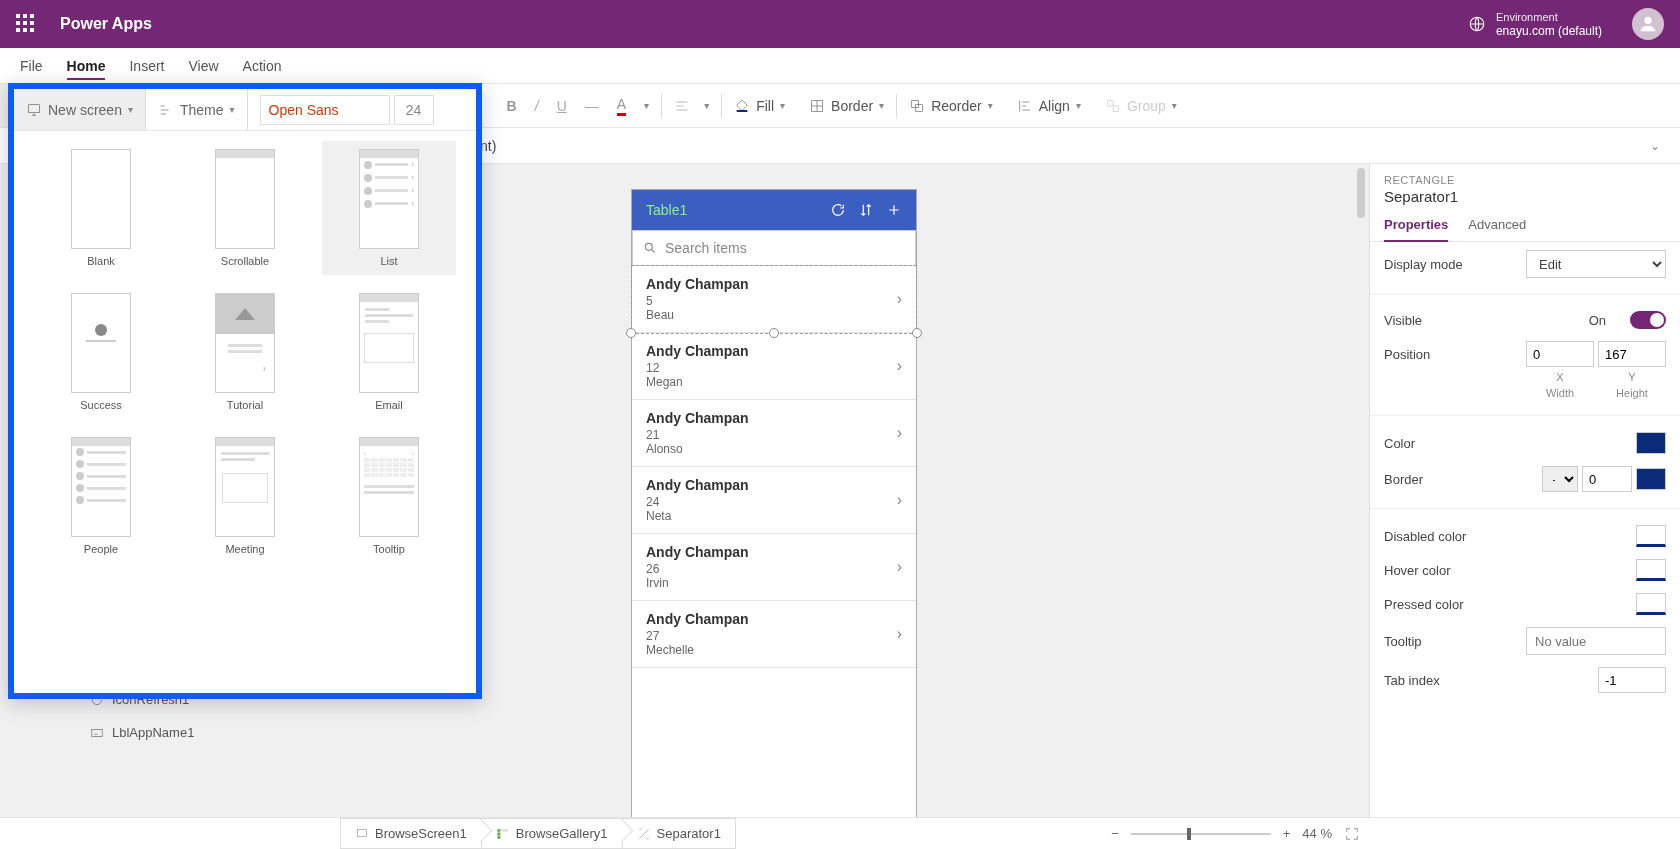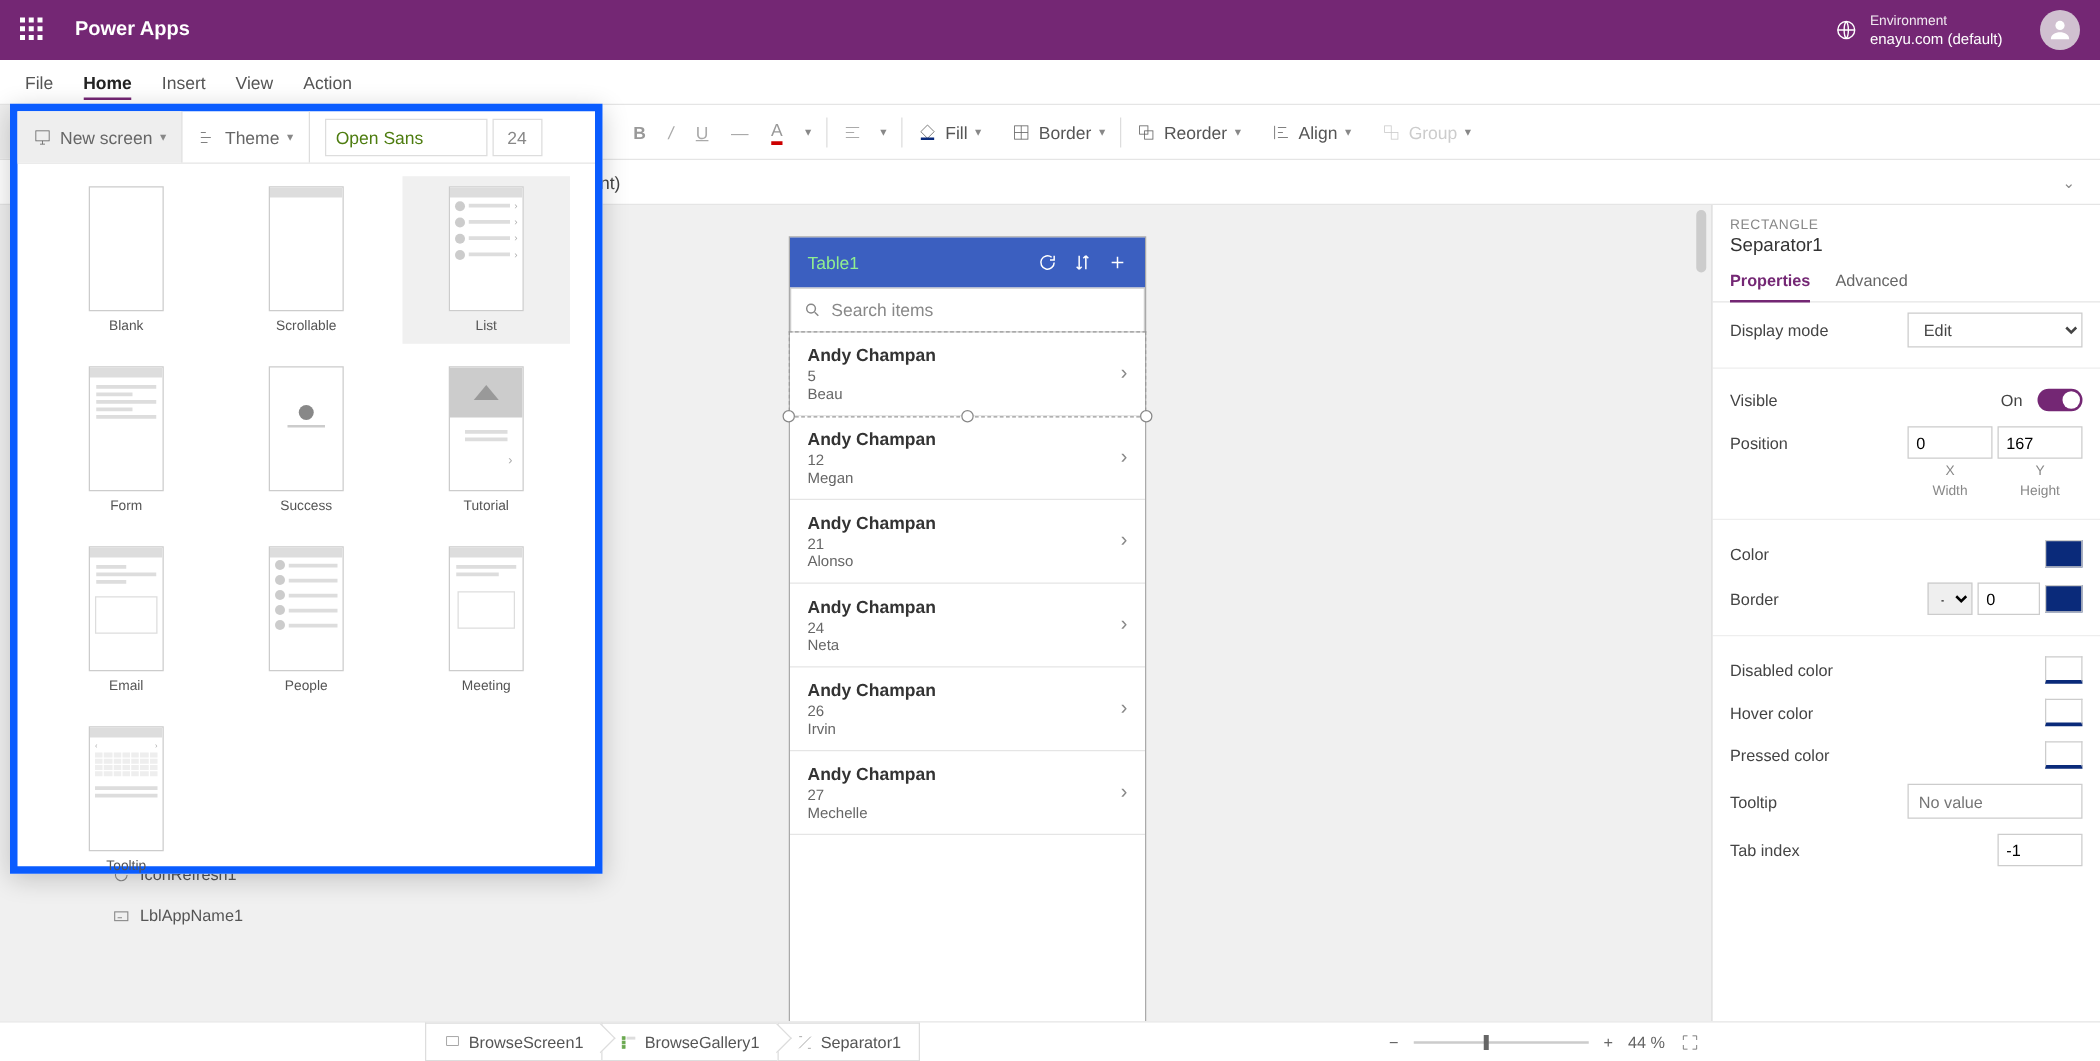--- a/index.html
+++ b/index.html
@@ -23,21 +23,21 @@
 .menu-row .right { margin-left: auto; display: flex; align-items: center; gap: 18px; color: #666; }
 .menu-row .right .appname { margin-right: 10px; color: #888; }
 .menu-row .right svg { width: 18px; height: 18px; stroke: #666; fill: none; stroke-width: 1.5; }
 .divider-v { width: 1px; height: 24px; background: #ddd; }
 
 
 .toolbar { height: 44px; display: flex; align-items: center; border-bottom: 1px solid #e5e5e5; font-size: 14px; color: #555; }
 .toolbar .seg { display: flex; align-items: center; height: 100%; padding: 0 12px; border-right: 1px solid #e5e5e5; gap: 6px; }
 .toolbar .seg.noborder { border-right: none; }
 .toolbar svg { width: 16px; height: 16px; }
-.font-input { border: 1px solid #ddd; height: 30px; width: 150px; padding: 0 8px; font-size: 14px; color: #4d7c0f; background: #fff; }
+.font-input { border: 1px solid #ddd; height: 30px; width: 150px; padding: 0 8px; font-size: 14px; color: #c2410c; background: #fff; }
 .size-input { border: 1px solid #ddd; height: 30px; width: 40px; text-align: center; font-size: 14px; color: #888; background: #fff; }
 .chev { font-size: 10px; color: #888; }
 
 
 .formula-row { height: 36px; display: flex; align-items: center; border-bottom: 1px solid #e5e5e5; padding-left: 480px; font-size: 14px; color: #444; }
 .formula-row .chev-r { margin-left: auto; margin-right: 20px; font-size: 12px; color: #888; }
 
 
 .main { display: flex; height: calc(849px - 48px - 36px - 44px - 36px - 32px); position: relative; }
 .canvas-area { flex: 1; background: #f0f0f0; position: relative; border-right: 1px solid #ddd; overflow: hidden; }
@@ -344,21 +344,21 @@
       <div class="tab">Advanced</div>
     </div>
     <div class="rp-body">
       <div class="rp-row">
         <span class="lbl">Display mode</span>
         <select class="rp-select"><option>Edit</option></select>
       </div>
       <div class="rp-divider"></div>
       <div class="rp-row">
         <span class="lbl">Visible</span>
-        <span style="margin-right:12px;">On</span>
+        <span style="margin-right:24px;">On</span>
         <div class="toggle"></div>
       </div>
       <div class="rp-row">
         <span class="lbl">Position</span>
         <div class="rp-pair">
           <input class="rp-input-sm" value="0" style="">
           <input class="rp-input-sm" value="167" style="">
         </div>
       </div>
       <div class="rp-sublabels">
@@ -475,33 +475,20 @@
           <div class="th-listrow">
             <div class="av"></div>
             <div class="ln"></div>
             <div class="ch">›</div>
           </div>
         </div>
         <div class="dd-label">List</div>
       </div>
       <div class="dd-item">
         <div class="dd-thumb">
-          <div class="th-topbar"></div>
-          <div class="th-lines">
-            <span></span>
-            <span style="width:60%"></span>
-            <span></span>
-            <span style="width:60%"></span>
-            <span></span>
-          </div>
-        </div>
-        <div class="dd-label">Form</div>
-      </div>
-      <div class="dd-item">
-        <div class="dd-thumb">
           <div class="th-circle"></div>
           <div class="th-underline"></div>
         </div>
         <div class="dd-label">Success</div>
       </div>
       <div class="dd-item">
         <div class="dd-thumb">
           <div class="th-img">
             <div class="th-mount"></div>
           </div>

